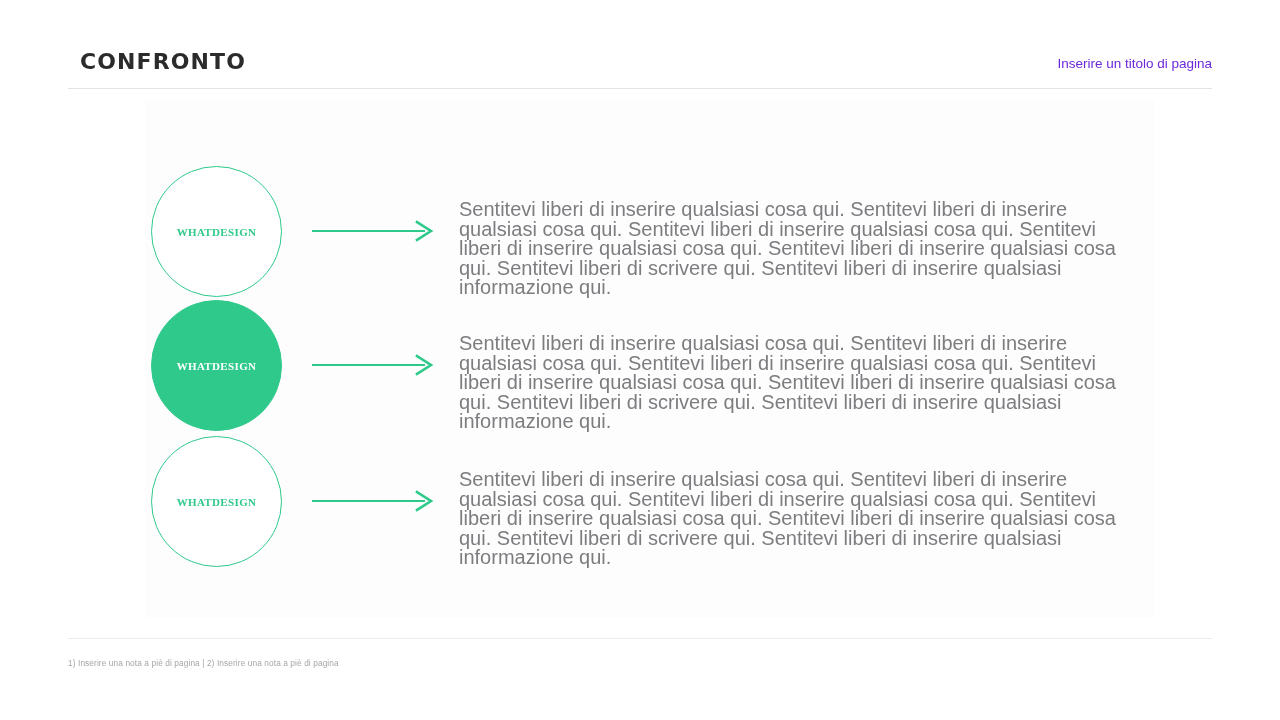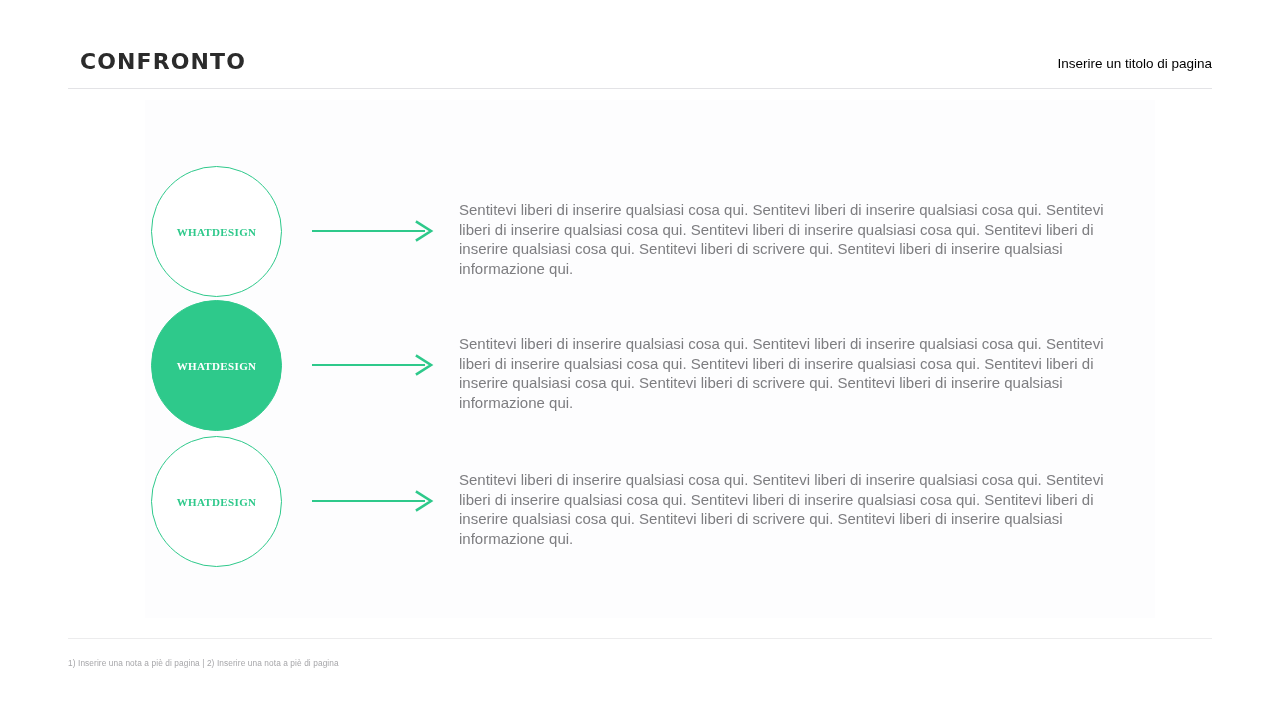--- a/index.html
+++ b/index.html
@@ -39,21 +39,21 @@
     font-family: "DejaVu Sans", sans-serif;
     line-height: 28px;
     margin-left: 12px;
   }
 
   .page-subtitle {
     position: absolute;
     right: 0;
     top: 6px;
     font-size: 13.5px;
-    color: #000000;
+    color: #6d28d9;
     font-weight: 400;
     line-height: 20px;
   }
 
   .header-rule {
     position: absolute;
     left: 68px;
     top: 88px;
     width: 1144px;
     height: 1px;
@@ -132,21 +132,21 @@
     width: 124px;
     height: 26px;
   }
 
   
   .para {
     position: absolute;
     left: 459px;
     top: 34px;
     width: 672px;
-    font-size: 15px;
+    font-size: 20px;
     line-height: 19.6px;
     color: #7d7d80;
     font-weight: 400;
     text-align: left;
   }
 
   .row-1 .para { top: 34px; }
   .row-2 .para { top: 34px; }
   .row-3 .para { top: 34px; }
 

